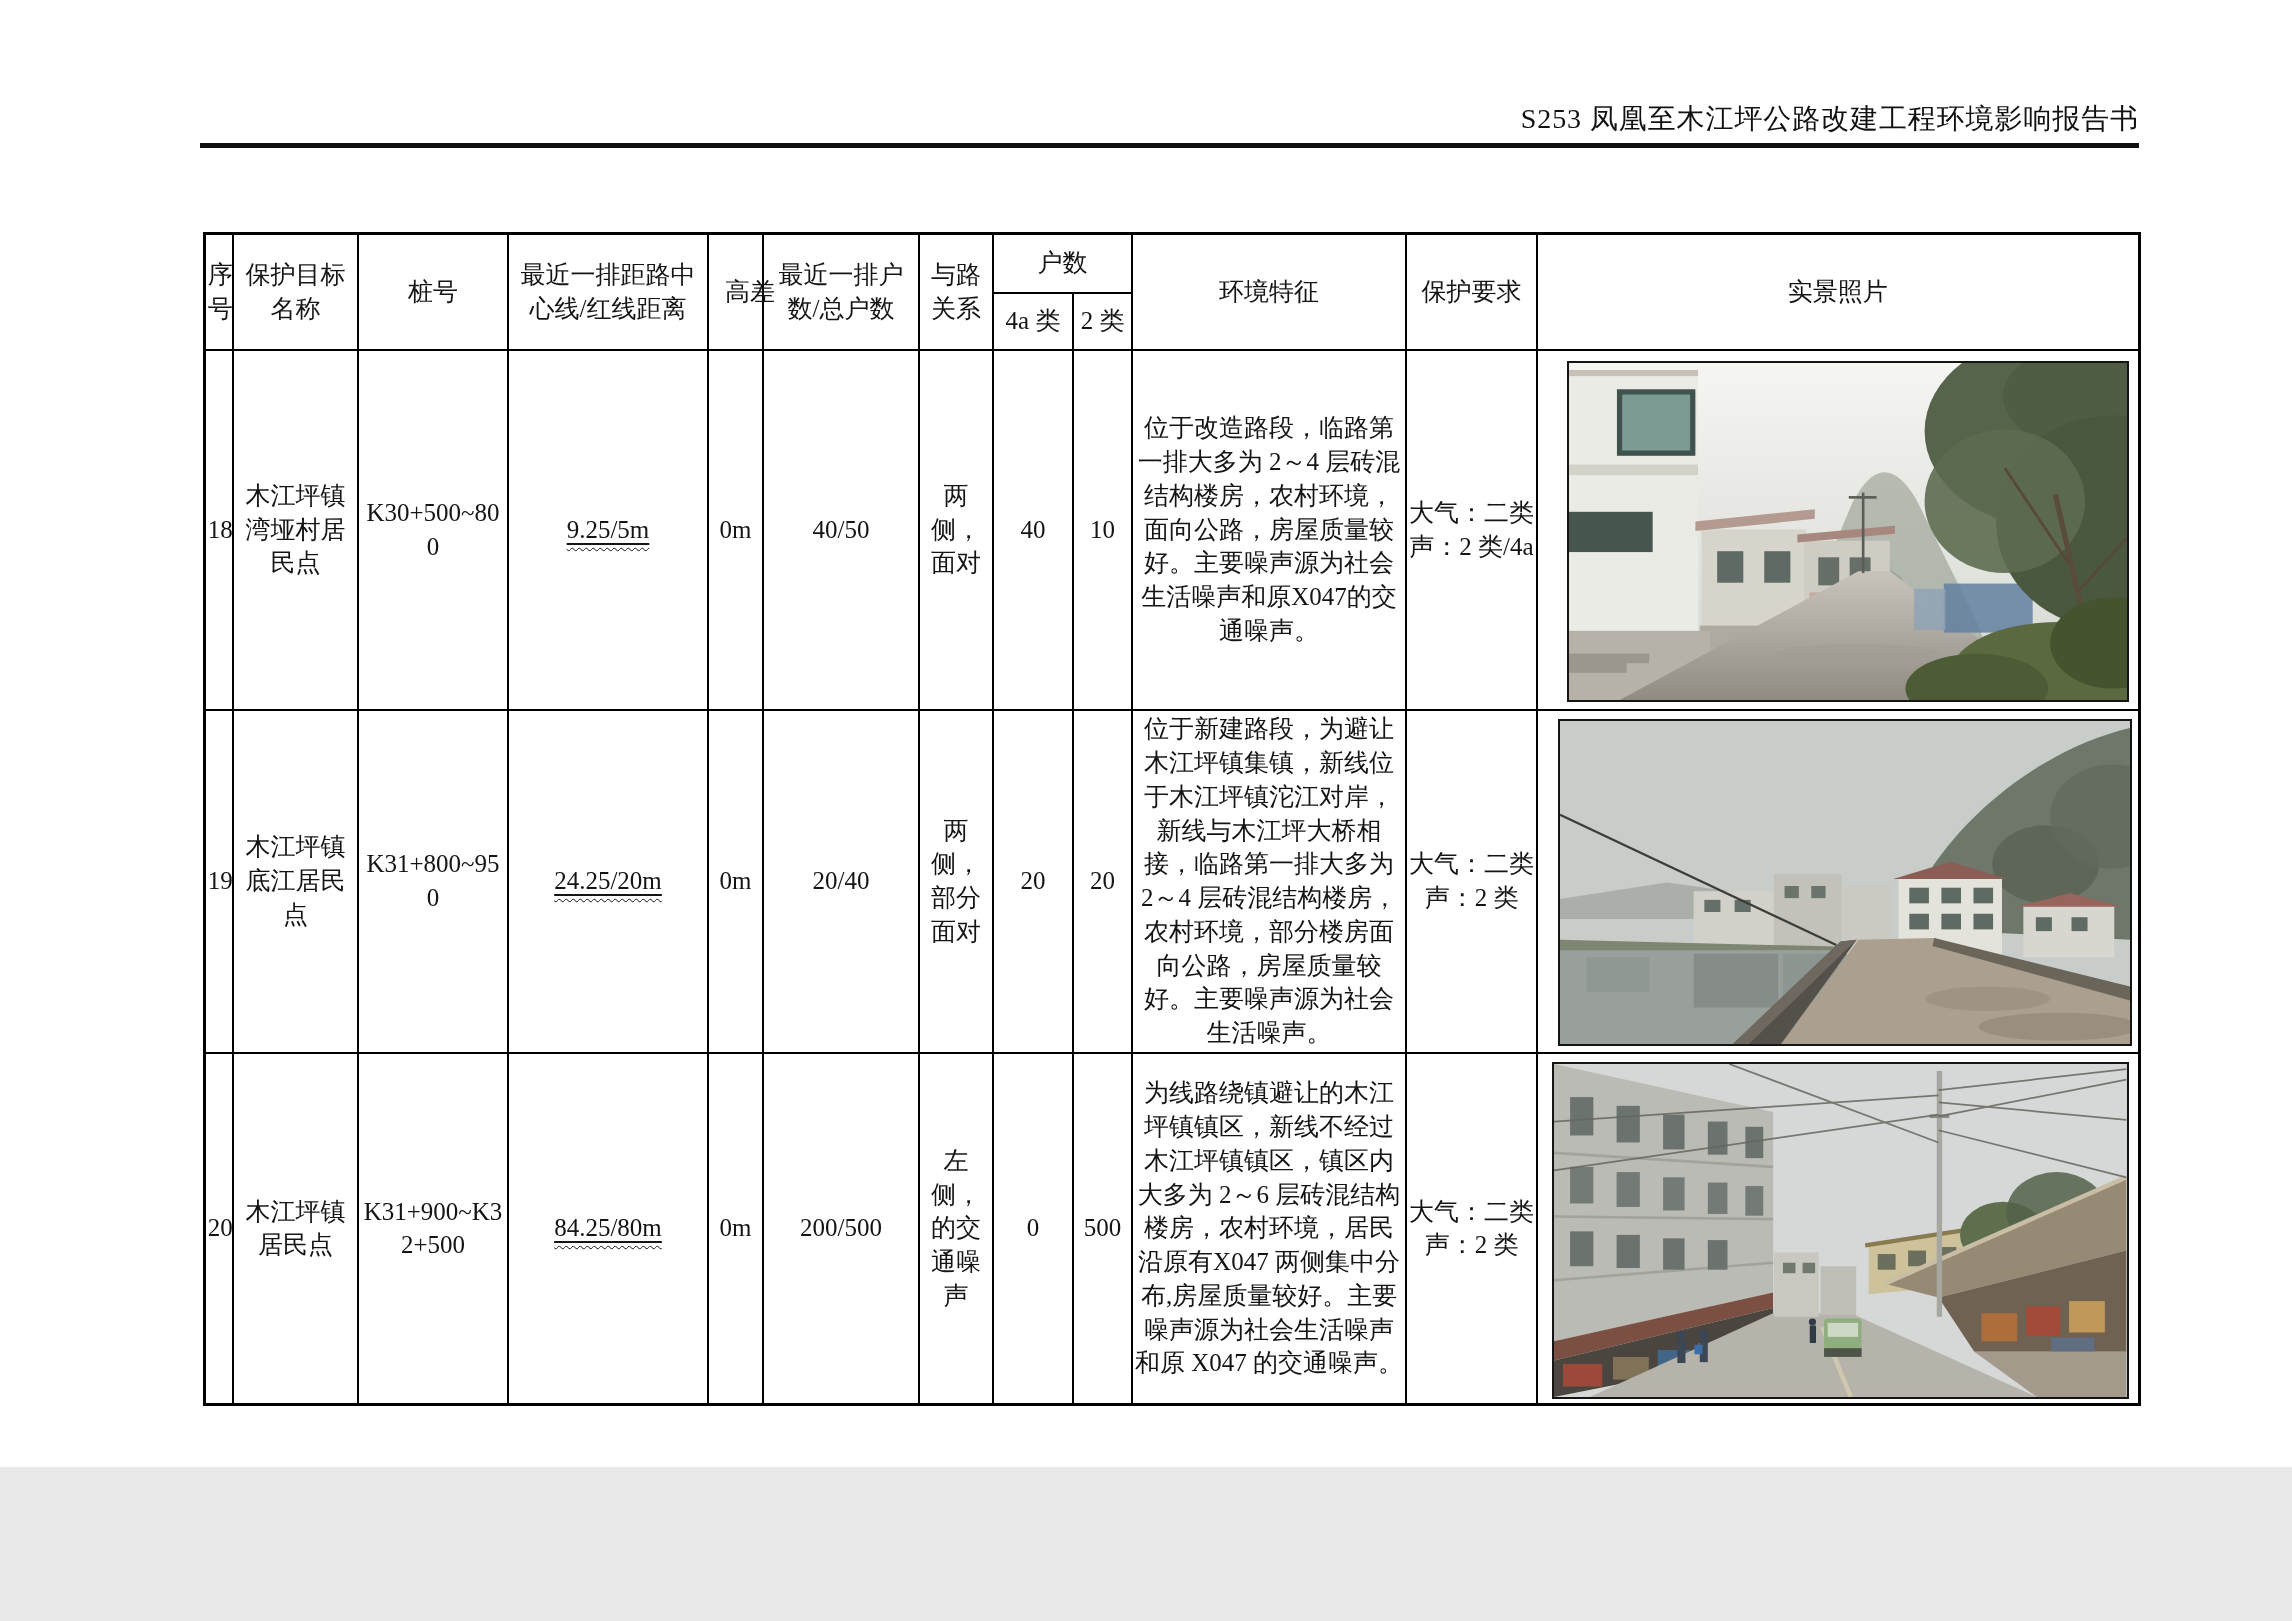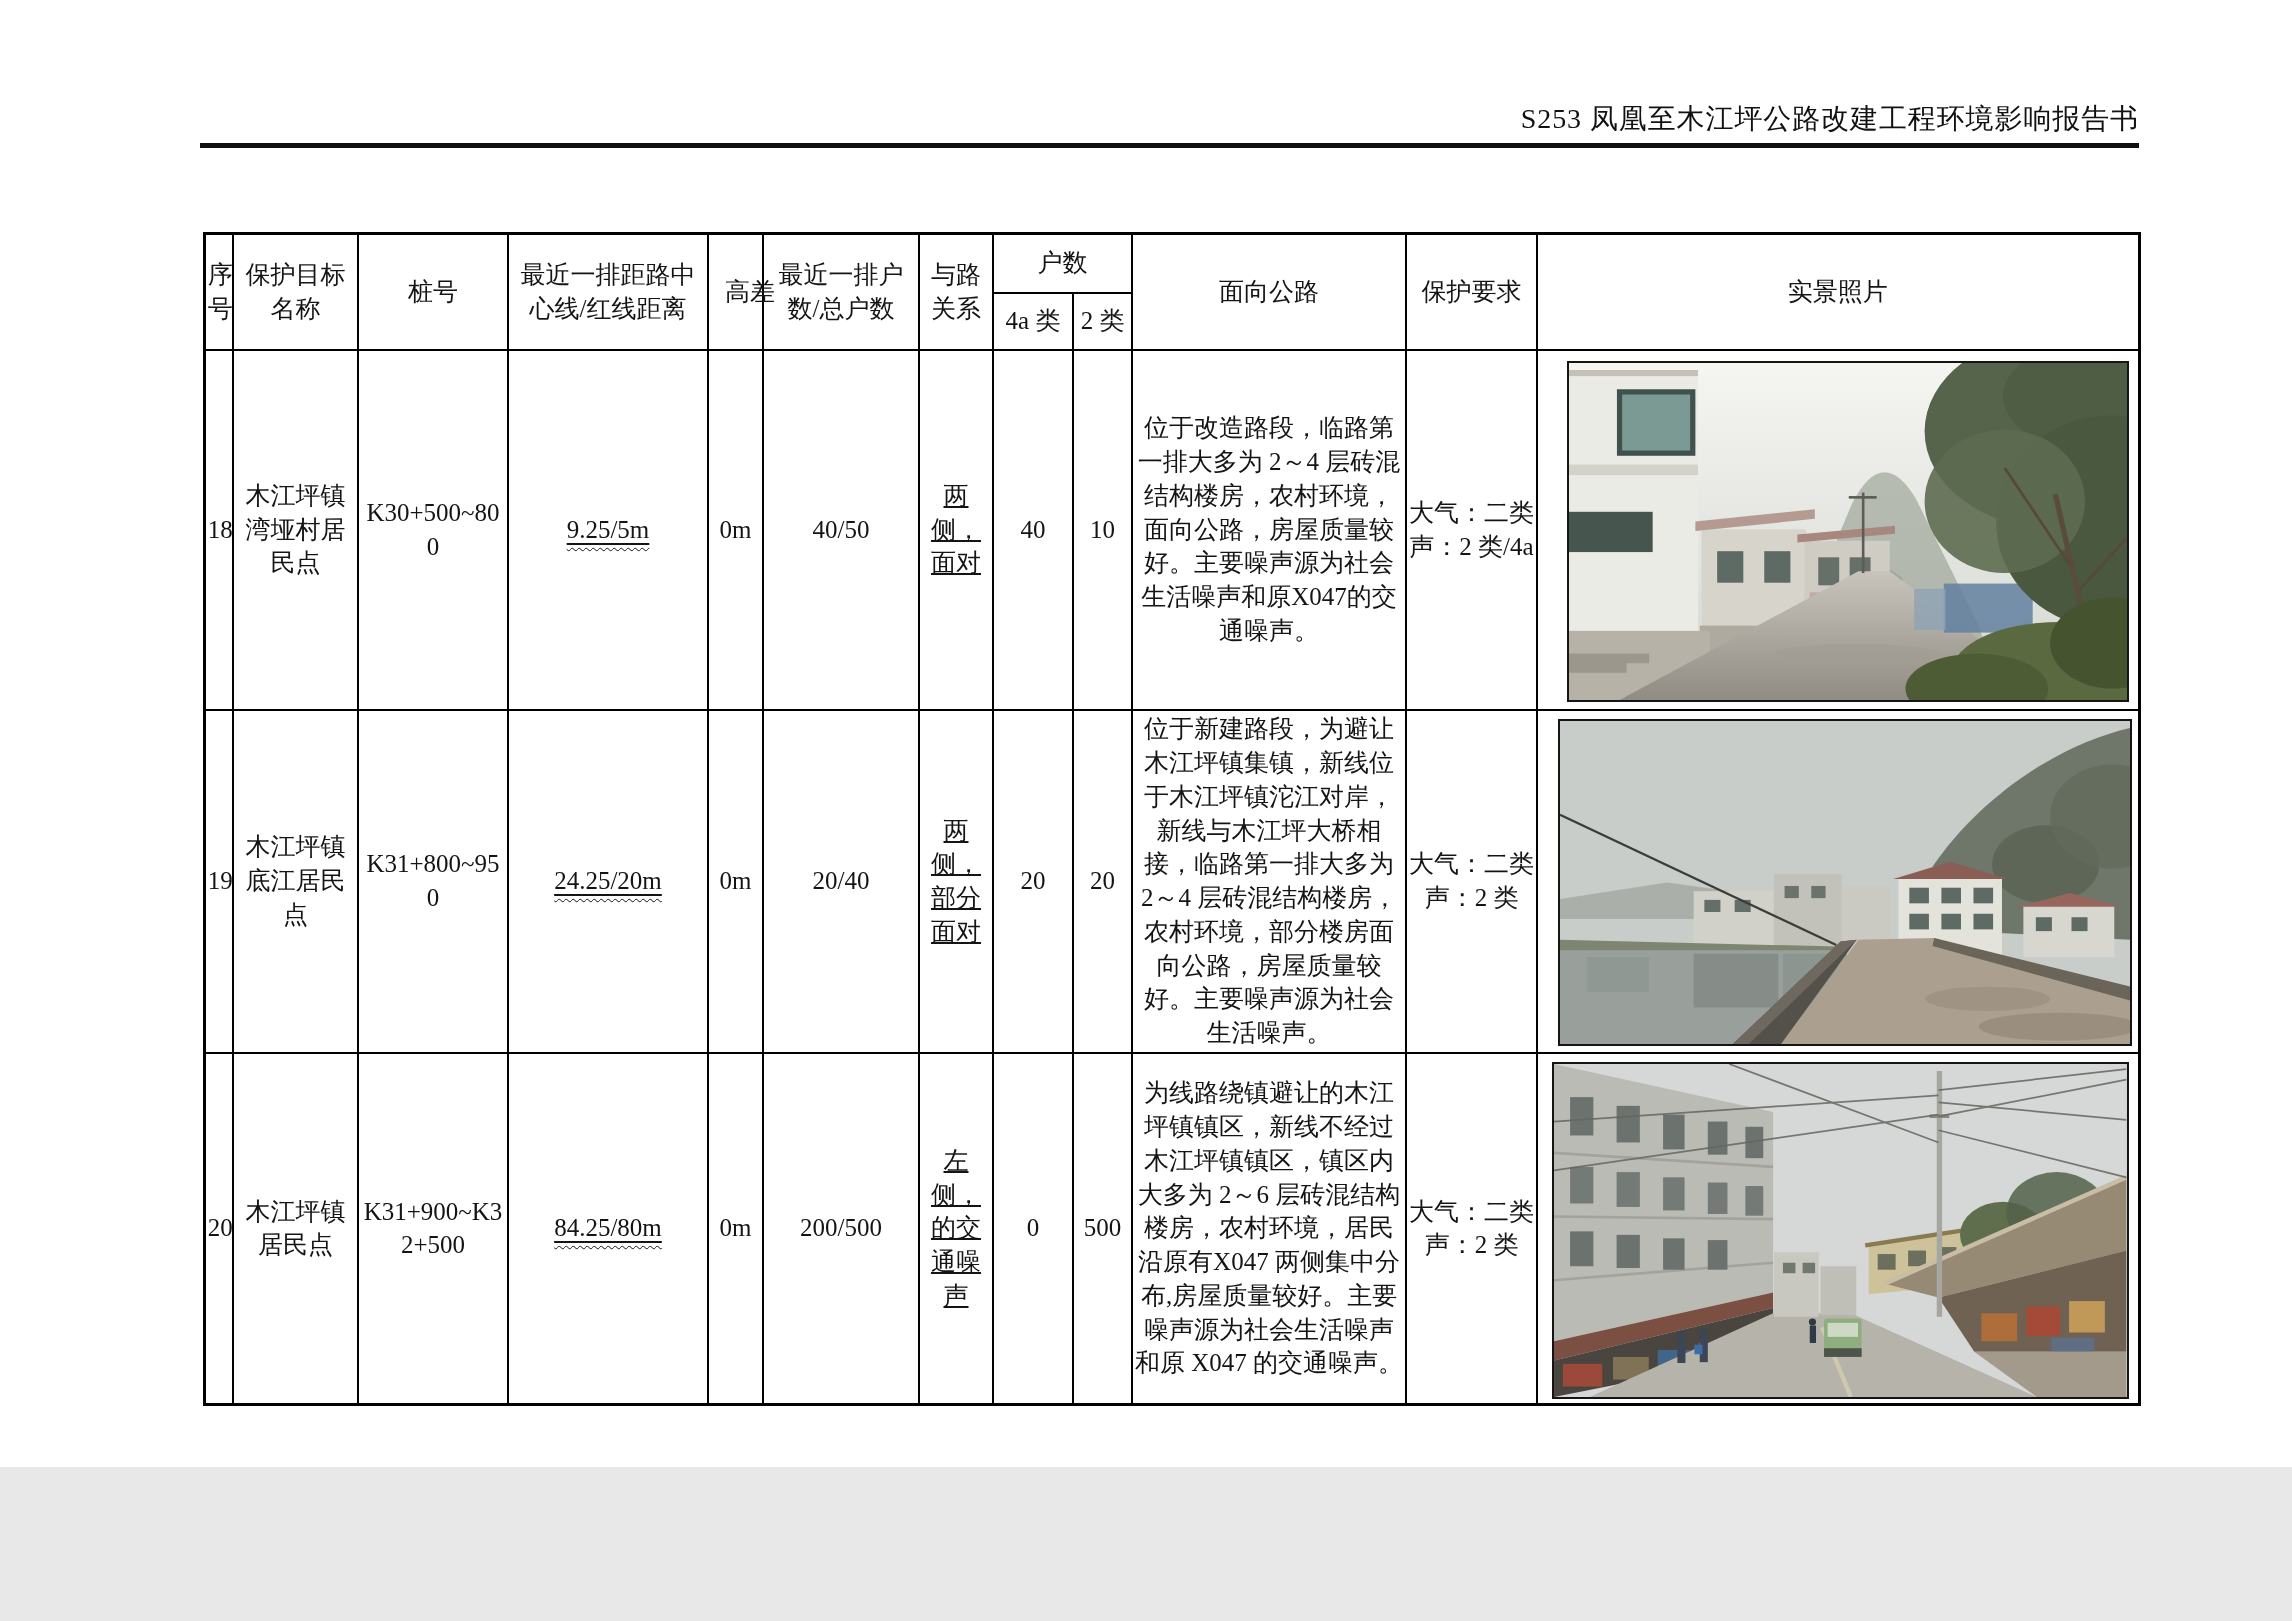--- a/index.html
+++ b/index.html
@@ -21,21 +21,21 @@
     border:2.7px solid #000;font-weight:normal;vertical-align:middle;text-align:center;
     font-size:25px;line-height:1.35;padding:1.8px;overflow:visible;
   }
   table.noise{border:3.6px solid #000;}
   th.hdr{font-size:26px;line-height:1.45;}
   td.seq{font-size:26px;}
   td.stake{overflow-wrap:anywhere;font-size:25px;}
   td.dist{font-size:25px;}
   .u-line{text-decoration:underline;text-decoration-thickness:1.8px;text-underline-offset:4.5px;margin-top:15px;}
   .u-wavy{text-decoration:underline wavy 1.3px;text-underline-offset:9px;}
-  td.relation{font-size:23px;line-height:1.4;padding:0.9px;text-decoration:underline;}
+  td.relation{font-size:23px;line-height:1.4;padding:0.9px;}
   td.env{
     text-align:justify;text-align-last:center;font-size:25px;line-height:1.33;padding:3.6px 6.2px;border-radius:14px;
   }
   td.protect{font-size:25px;line-height:1.7;white-space:nowrap;}
   td.photo-cell{padding:0;vertical-align:top;}
   .photo-frame{border:2.7px solid #151515;background:#cfcfcb;}
   .photo-frame svg{display:block;width:100%;height:100%;}
   .pf-18{margin:3.6px 7.1px 0 27px;height:337px;}
   .pf-19{margin:2.7px 3.6px 0 18px;height:323px;}
   .pf-20{margin:3.6px 7.1px 0 12.5px;height:333px;}
@@ -69,21 +69,21 @@
     <thead>
       <tr style="height:59px">
         <th class="hdr" rowspan="2">序号</th>
         <th class="hdr" rowspan="2">保护目标名称</th>
         <th class="hdr" rowspan="2">桩号</th>
         <th class="hdr" rowspan="2">最近一排距路中心线/红线距离</th>
         <th class="hdr" rowspan="2" style="padding:16px;white-space:nowrap;">高差</th>
         <th class="hdr" rowspan="2">最近一排户数/总户数</th>
         <th class="hdr" rowspan="2">与路关系</th>
         <th class="hdr" colspan="2">户数</th>
-        <th class="hdr" rowspan="2">面向公路</th>
+        <th class="hdr" rowspan="2">环境特征</th>
         <th class="hdr" rowspan="2">保护要求</th>
         <th class="hdr" rowspan="2">实景照片</th>
       </tr>
       <tr style="height:57px">
         <th class="hdr">4a 类</th>
         <th class="hdr">2 类</th>
       </tr>
     </thead>
     <tbody>
 

